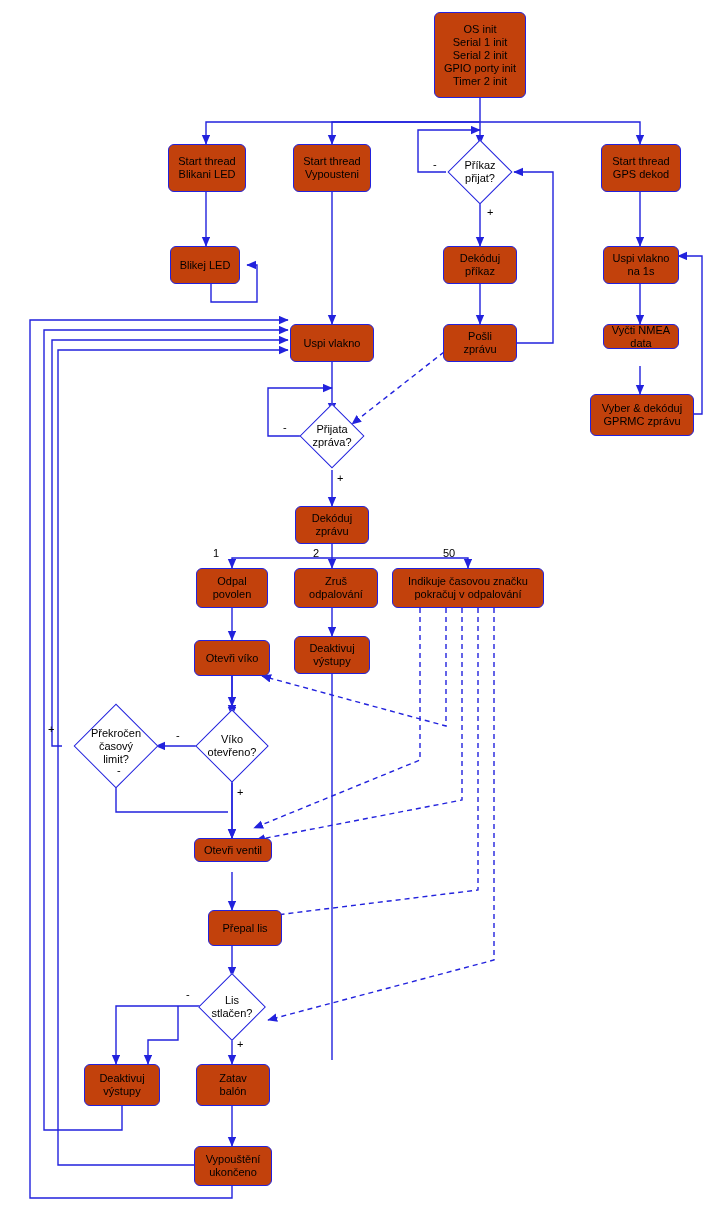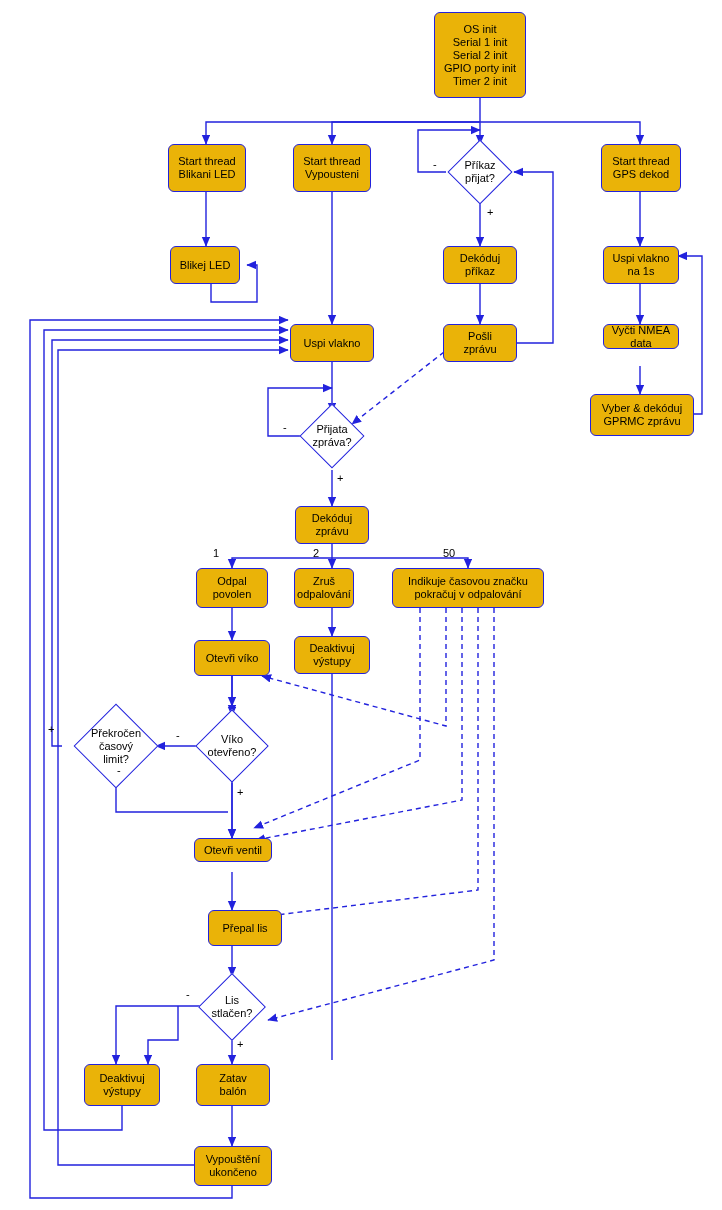--- a/index.html
+++ b/index.html
@@ -28,21 +28,21 @@
   .node {
     position: absolute;
     box-sizing: border-box;
     display: flex;
     align-items: center;
     justify-content: center;
     text-align: center;
     color: #000000;
     font-size: 11px;
     line-height: 13px;
-    background: #eab308;
+    background: #c2410c;
   }
   .node.box {
     border: 1.5px solid #2222dd;
     border-radius: 6px;
   }
   .node.diamond-label {
     border: none;
     background: transparent;
     z-index: 3;
   }
@@ -230,21 +230,21 @@
   <div class="node box" style="left:295px; top:506px; width:74px; height:38px;">
     <span style="white-space:pre-line;">Dekóduj
 zprávu</span>
   </div>
 
   <div class="node box" style="left:196px; top:568px; width:72px; height:40px;">
     <span style="white-space:pre-line;">Odpal
 povolen</span>
   </div>
 
-  <div class="node box" style="left:294px; top:568px; width:60px; height:40px;">
+  <div class="node box" style="left:294px; top:568px; width:84px; height:40px;">
     <span style="white-space:pre-line;">Zruš
 odpalování</span>
   </div>
 
   <div class="node box" style="left:392px; top:568px; width:152px; height:40px;">
     <span style="white-space:pre-line;">Indikuje časovou značku
 pokračuj v odpalování</span>
   </div>
 
   <div class="node box" style="left:194px; top:640px; width:76px; height:36px;">

